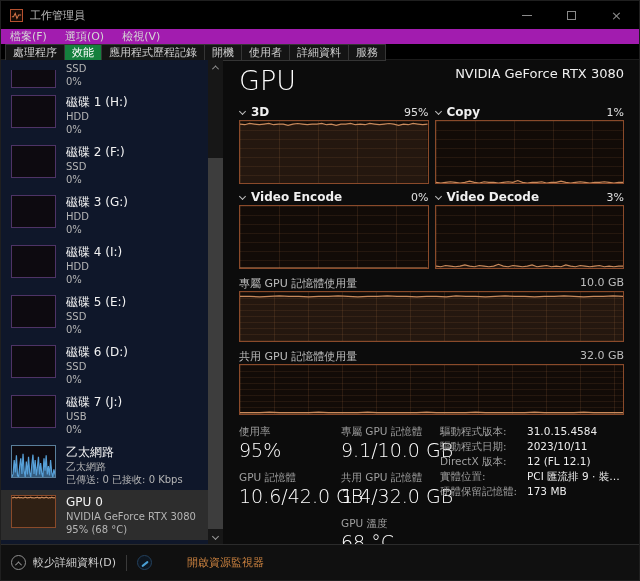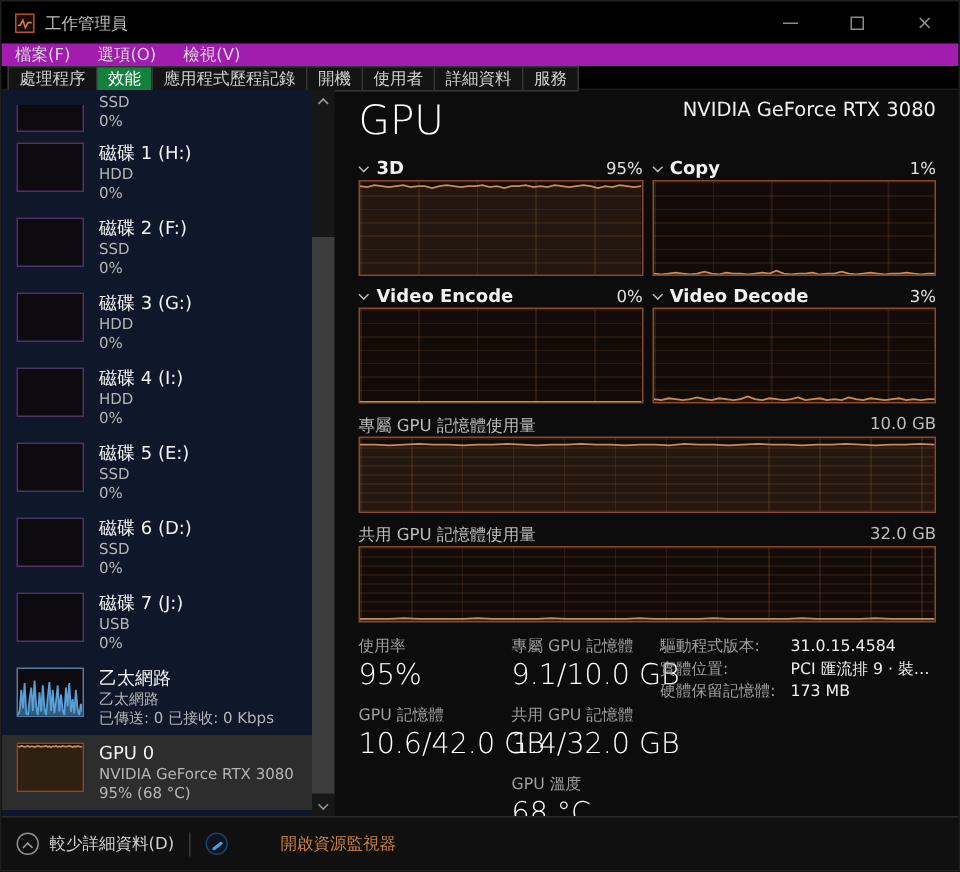--- a/index.html
+++ b/index.html
@@ -338,20 +338,28 @@
         <div class="stat-value">1.4/32.0 GB</div>
         <div class="stat-label">GPU 溫度</div>
         <div class="stat-value">68 °C</div>
       </div>
       <div class="details">
         <div class="detail-row">
           <span class="detail-label">驅動程式版本:</span>
           <span class="detail-value">31.0.15.4584</span>
         </div>
         <div class="detail-row">
+          <span class="detail-label">驅動程式日期:</span>
+          <span class="detail-value">2023/10/11</span>
+        </div>
+        <div class="detail-row">
+          <span class="detail-label">DirectX 版本:</span>
+          <span class="detail-value">12 (FL 12.1)</span>
+        </div>
+        <div class="detail-row">
           <span class="detail-label">實體位置:</span>
           <span class="detail-value">PCI 匯流排 9 · 裝置 0 · 函...</span>
         </div>
         <div class="detail-row">
           <span class="detail-label">硬體保留記憶體:</span>
           <span class="detail-value">173 MB</span>
         </div>
       </div>
     </div>
   </div>

